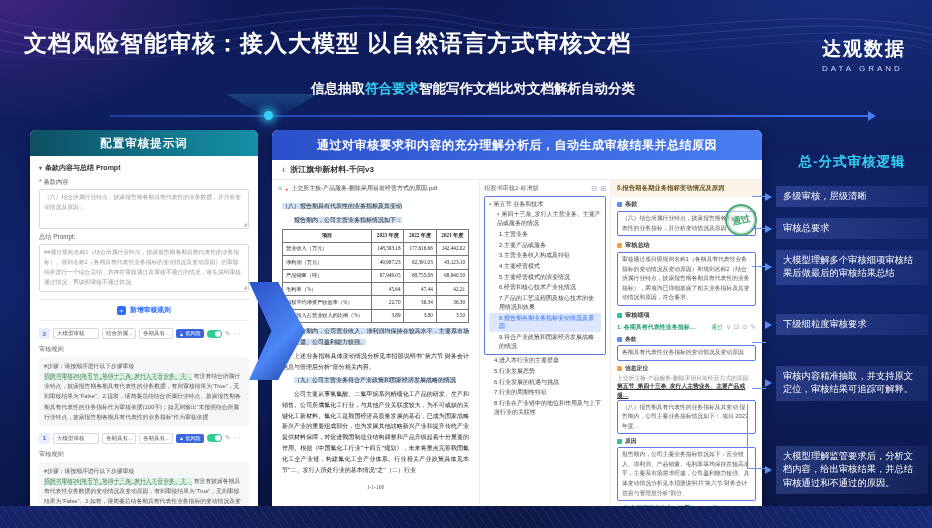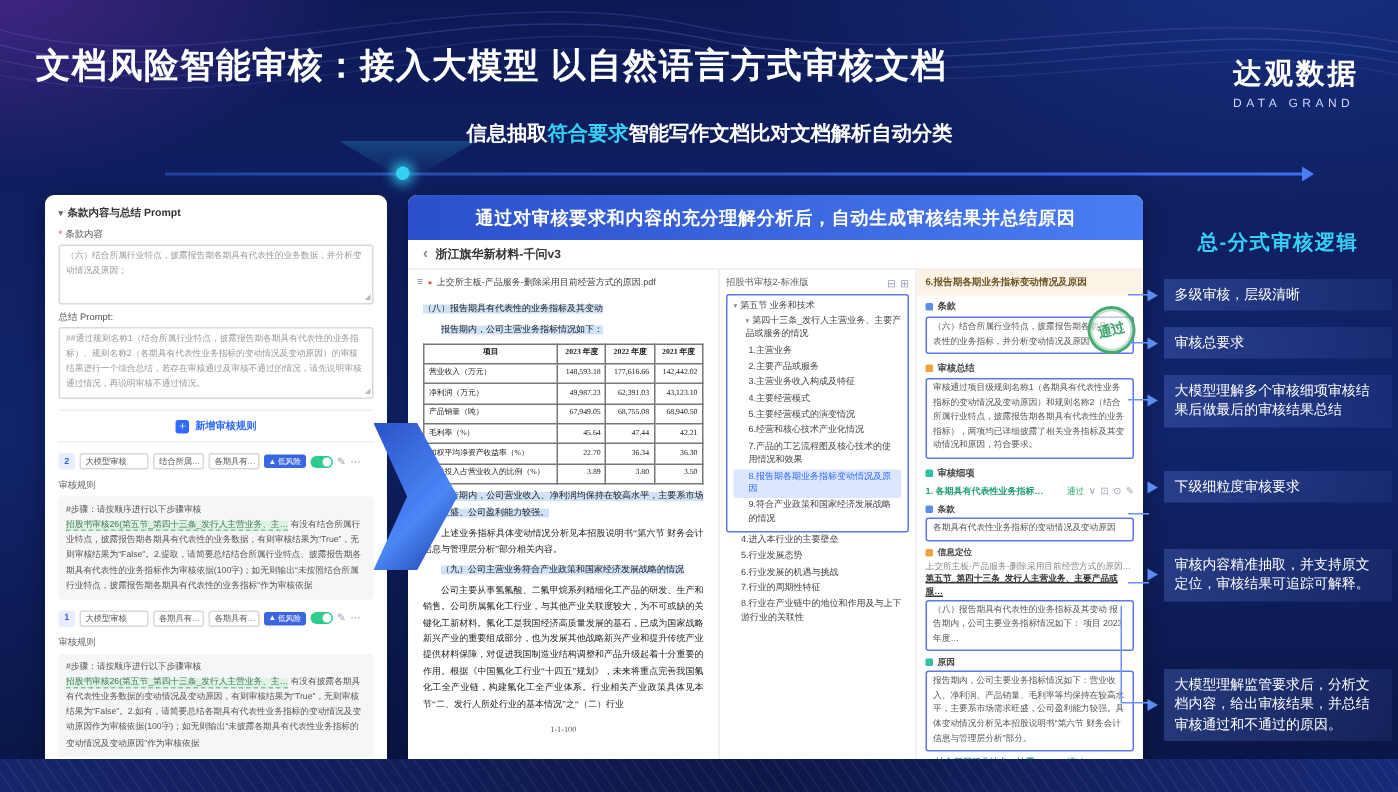--- a/index.html
+++ b/index.html
@@ -154,20 +154,21 @@
   <span class="tab">智能写作</span>
   <span class="tab">文档比对</span>
   <span class="tab">文档解析</span>
   <span class="tab">自动分类</span>
 </div>
 <div class="beam"></div>
 <div class="navline"></div>
 <div class="navdot"></div>
 
 <div class="card lpanel">
+  <div class="phead">配置审核提示词</div>
   <div class="lbody">
     <div class="secrow">
       <span class="tri">▾</span><span>条款内容与总结 Prompt</span>
     </div>
     <div class="lab">
       <span class="req">*</span><span>条款内容</span>
     </div>
     <div class="tarea t1">
       <span>（六）结合所属行业特点，披露报告期各期具有代表性的业务数据，并分析变动情况及原因；</span>
       <span class="grip">◢</span>

